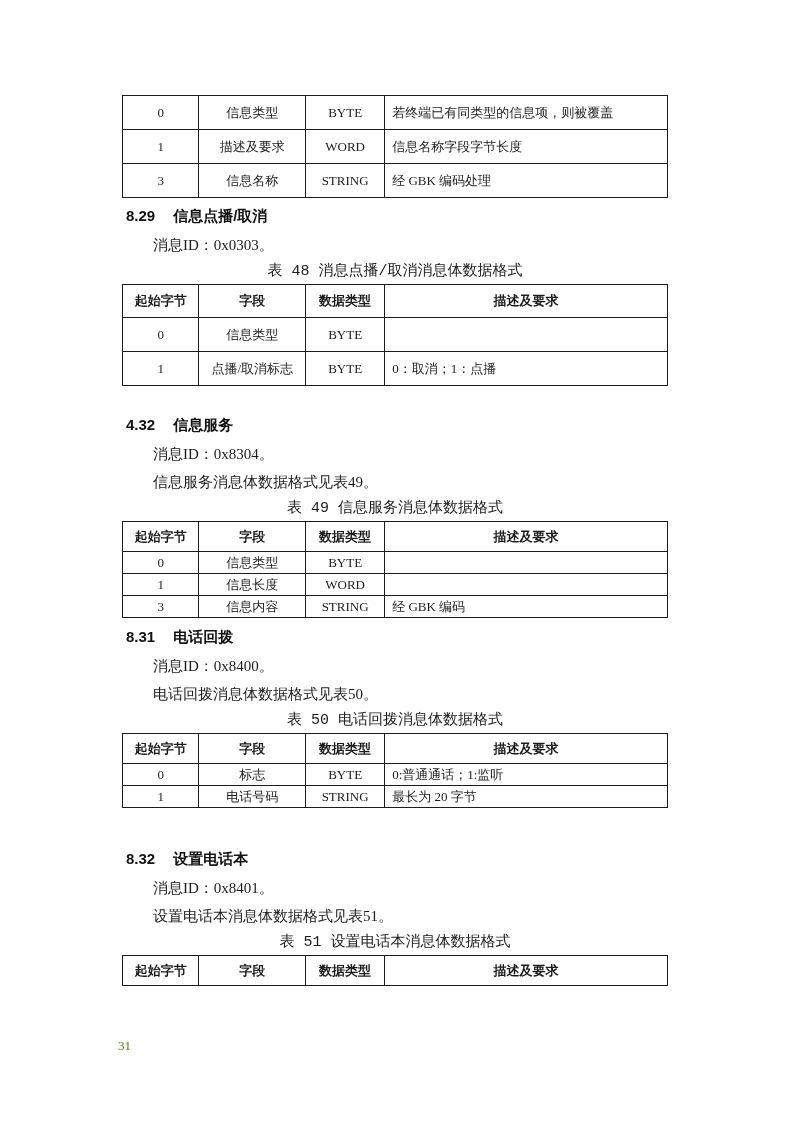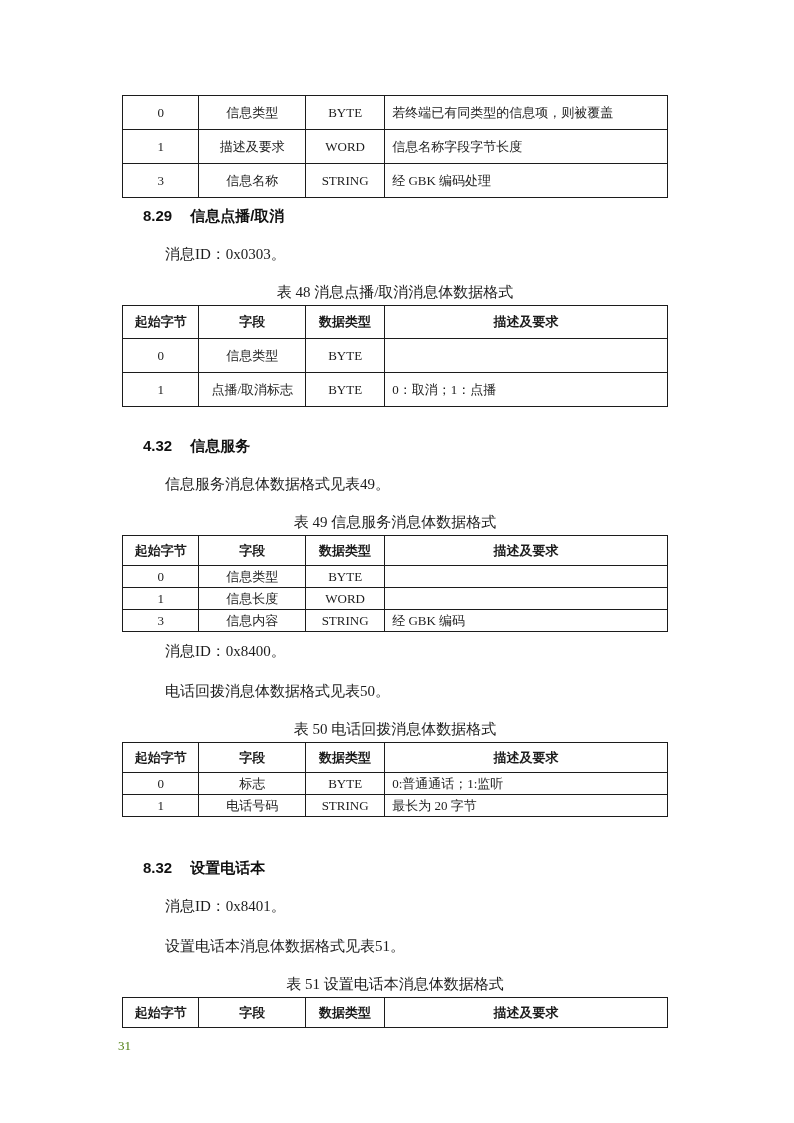--- a/index.html
+++ b/index.html
@@ -51,47 +51,48 @@
   col.c2 { width: 19.6%; }
   col.c3 { width: 14.5%; }
   col.c4 { width: 51.9%; }
 
   table.roomy tr { height: 34px; }
   table.roomy tr.hdr { height: 33px; }
   table.compact tr { height: 22px; }
   table.compact tr.hdr { height: 30px; }
 
   h2.section-heading {
-    margin: 17px;
+    margin: 0;
     padding-left: 4px;
     font-family: "Liberation Sans", "DejaVu Sans", sans-serif;
     font-weight: bold;
     font-size: 15px;
     line-height: 20px;
     color: #111;
   }
   h2.h-829 { margin-top: 8px; }
   h2.h-830 { margin-top: 29px; }
   h2.h-831 { margin-top: 9px; }
   h2.h-832 { margin-top: 41px; }
   h2 .sec-num { margin-right: 18px; }
 
   p.body-line {
-    margin: 17px;
+    margin: 5px;
     padding-left: 26px;
     font-size: 15px;
     line-height: 23px;
   }
   p.first-line { margin-top: 8px; }
 
   p.table-caption {
     margin: 0 0 3px 0;
     font-size: 15px;
     line-height: 19px;
     text-align: center;
+    font-family: Liberation Mono, monospace;
   }
   .tbl-wrap-48 { margin-top: 0px; }
   .tbl-wrap { margin-top: 2px; }
 
   .page-number {
     position: absolute;
     left: 118px;
     top: 1038px;
     font-size: 13px;
     color: #4d7c0f;
@@ -164,20 +165,21 @@
           <td>BYTE</td>
           <td class="desc">0：取消；1：点播</td>
         </tr>
       </tbody>
         </table>
     </div>
 
     <h2 class="section-heading h-830">
       <span class="sec-num">4.32</span><span>信息服务</span>
     </h2>
+    <p class="body-line first-line">消息ID：0x8304。</p>
     <p class="body-line">信息服务消息体数据格式见表49。</p>
     <p class="table-caption">表 49 信息服务消息体数据格式</p>
     <div class="tbl-wrap">
       <table class="spec compact">
         <colgroup>
             <col class="c1">
             <col class="c2">
             <col class="c3">
             <col class="c4">
           </colgroup>
@@ -203,20 +205,23 @@
         <tr>
           <td>3</td>
           <td>信息内容</td>
           <td>STRING</td>
           <td class="desc">经 GBK 编码</td>
         </tr>
       </tbody>
         </table>
     </div>
 
+    <h2 class="section-heading h-831">
+      <span class="sec-num">8.31</span><span>电话回拨</span>
+    </h2>
     <p class="body-line first-line">消息ID：0x8400。</p>
     <p class="body-line">电话回拨消息体数据格式见表50。</p>
     <p class="table-caption">表 50 电话回拨消息体数据格式</p>
     <div class="tbl-wrap">
       <table class="spec compact">
         <colgroup>
             <col class="c1">
             <col class="c2">
             <col class="c3">
             <col class="c4">

